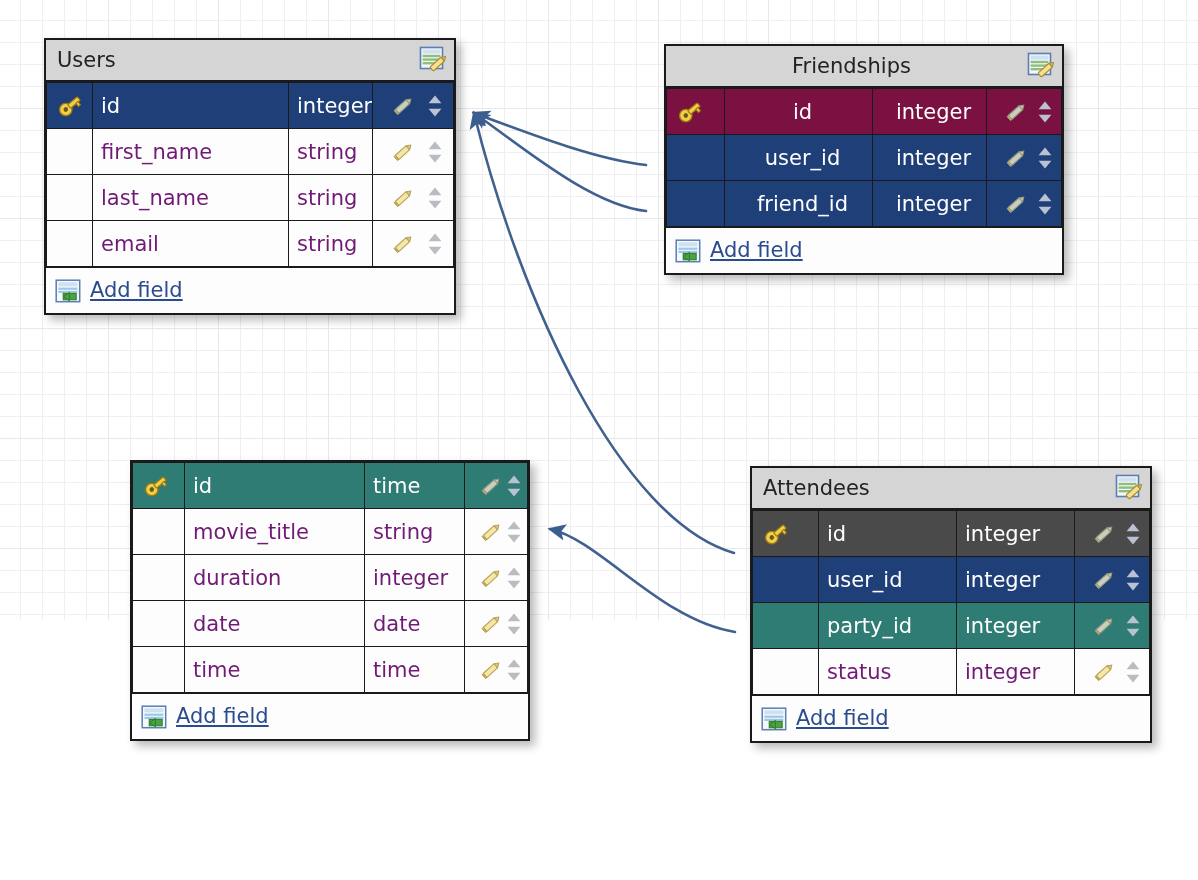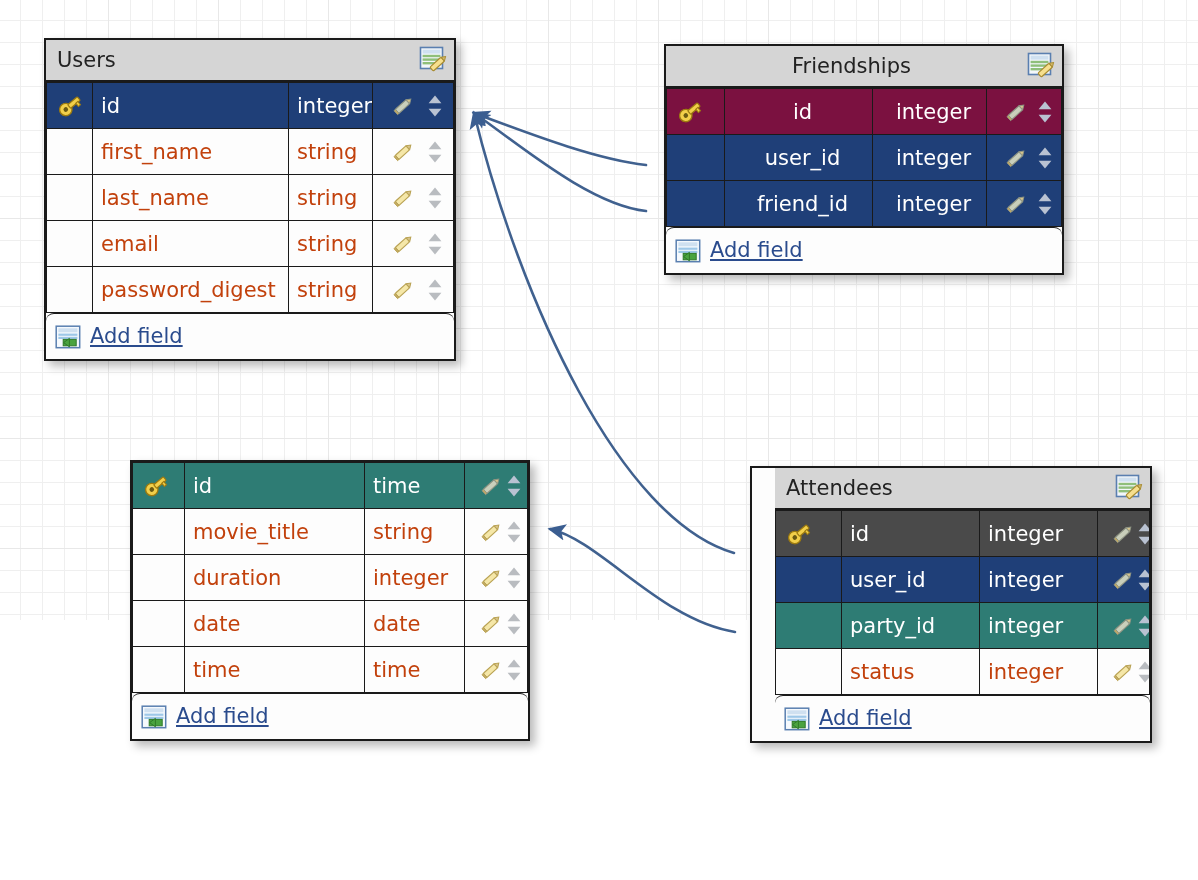--- a/index.html
+++ b/index.html
@@ -76,33 +76,32 @@
   td.c-name  { padding-left: 9px; margin-left: 16px; }
   td.c-type  { padding-left: 9px; }
   td.c-tools { padding: 0; }
   .tools-wrap {
     display: flex;
     align-items: center;
     justify-content: space-around;
     height: 100%;
     padding: 0 4px;
   }
-  .row-light { background: #fdfdfd; color: #c2410c; }
+  .row-light { background: #fdfdfd; color: #701a75; }
   .row-navy  { background: #1f3f78; color: #ffffff; }
   .row-maroon{ background: #7b1140; color: #ffffff; }
   .row-teal  { background: #2e7c74; color: #ffffff; }
   .row-gray  { background: #4a4a4a; color: #ffffff; }
   .addfield {
     height: 46px;
     display: flex;
     align-items: center;
     padding-left: 9px;
     background: #fdfdfd;
     border-top: 1px solid #1a1a1a;
-    border-radius: 8px;
   }
   .addfield .af-icon { width: 26px; height: 24px; flex: 0 0 auto; margin-right: 9px; }
   .addfield .af-label {
     font-size: 21px;
     color: #2a4b8d;
     text-decoration: underline;
     line-height: 1;
   }
   svg { display: block; overflow: visible; }
 </style>
@@ -231,40 +230,20 @@
                       <rect x="3.2" y="10.4" width="2" height="5.4" fill="#c4ab63" stroke="#b9a253" stroke-width="0.9"></rect>
                     </g>
                   </svg>
                   <svg class="sort-ico" width="18" height="26" viewBox="0 0 18 26">
                     <path d="M 9 2.5 L 15.4 10.2 L 2.6 10.2 Z" fill="#b9bcc0"></path>
                     <path d="M 9 23.5 L 15.4 15.8 L 2.6 15.8 Z" fill="#b9bcc0"></path>
                   </svg>
                 </div>
               </td>
             </tr>
-            <tr class="row-light">
-              <td class="c-key row-light"></td>
-              <td class="c-name row-light">password_digest</td>
-              <td class="c-type row-light">string</td>
-              <td class="c-tools row-light">
-                <div class="tools-wrap">
-                  <svg class="pencil-ico" width="26" height="26" viewBox="0 0 26 26">
-                    <g transform="rotate(-42 13 13)">
-                      <rect x="4.5" y="10.4" width="15" height="5.4" rx="1.4" fill="#f5e7a8" stroke="#b9a253" stroke-width="1.2"></rect>
-                      <path d="M 19.5 10.4 L 23.4 13.1 L 19.5 15.8 Z" fill="#d8c58c" stroke="#b9a253" stroke-width="1"></path>
-                      <rect x="3.2" y="10.4" width="2" height="5.4" fill="#c4ab63" stroke="#b9a253" stroke-width="0.9"></rect>
-                    </g>
-                  </svg>
-                  <svg class="sort-ico" width="18" height="26" viewBox="0 0 18 26">
-                    <path d="M 9 2.5 L 15.4 10.2 L 2.6 10.2 Z" fill="#b9bcc0"></path>
-                    <path d="M 9 23.5 L 15.4 15.8 L 2.6 15.8 Z" fill="#b9bcc0"></path>
-                  </svg>
-                </div>
-              </td>
-            </tr>
           </tbody>
         </table>
         <div class="addfield">
           <svg class="af-icon" viewBox="0 0 26 24">
             <rect x="1.2" y="1.2" width="23.5" height="21.5" fill="#f5f9fd" stroke="#5a7fb0" stroke-width="1.5"></rect>
             <rect x="3.4" y="3.3" width="19" height="4" fill="#cfe0f0"></rect>
             <rect x="3.4" y="8.6" width="19" height="2.2" fill="#9ec8e8"></rect>
             <rect x="3.4" y="11.8" width="19" height="2.2" fill="#9ec8e8"></rect>
             <g transform="translate(3,12)">
               <rect x="5.2" y="2.4" width="13" height="6.4" fill="#4aa33f" stroke="#2f7a28" stroke-width="1"></rect>
@@ -509,21 +488,21 @@
             <rect x="3.4" y="8.6" width="19" height="2.2" fill="#9ec8e8"></rect>
             <rect x="3.4" y="11.8" width="19" height="2.2" fill="#9ec8e8"></rect>
             <g transform="translate(3,12)">
               <rect x="5.2" y="2.4" width="13" height="6.4" fill="#4aa33f" stroke="#2f7a28" stroke-width="1"></rect>
               <path d="M 5.6 5.6 L 11.4 1.4 L 11.4 9.8 Z" fill="#4aa33f" stroke="#2f7a28" stroke-width="1" stroke-linejoin="round"></path>
             </g>
           </svg>
           <span class="af-label">Add field</span>
         </div>
       </div>
-      <div class="entity" style="left: 750px; top: 466px; width: 402px; padding-left: 23px;">
+      <div class="entity" style="left: 750px; top: 466px; width: 402px;">
         <div class="entity-title">
           <span class="title-text">Attendees</span>
           <svg class="title-edit-icon" viewBox="0 0 30 30">
             <rect x="2.5" y="2.5" width="22" height="21" fill="#f3f7fb" stroke="#5a7fb0" stroke-width="1.6"></rect>
             <rect x="4.6" y="4.6" width="17.8" height="4" fill="#cfe0f0"></rect>
             <rect x="4.6" y="9.8" width="17.8" height="2.4" fill="#8fbf7a"></rect>
             <rect x="4.6" y="13.4" width="17.8" height="2.4" fill="#8fbf7a"></rect>
             <rect x="4.6" y="17" width="17.8" height="2.4" fill="#8fbf7a"></rect>
             <g transform="rotate(-42 19 19)">
               <rect x="11.5" y="16.6" width="15" height="5.2" rx="1.3" fill="#f6df8e" stroke="#a88c32" stroke-width="1.2"></rect>

